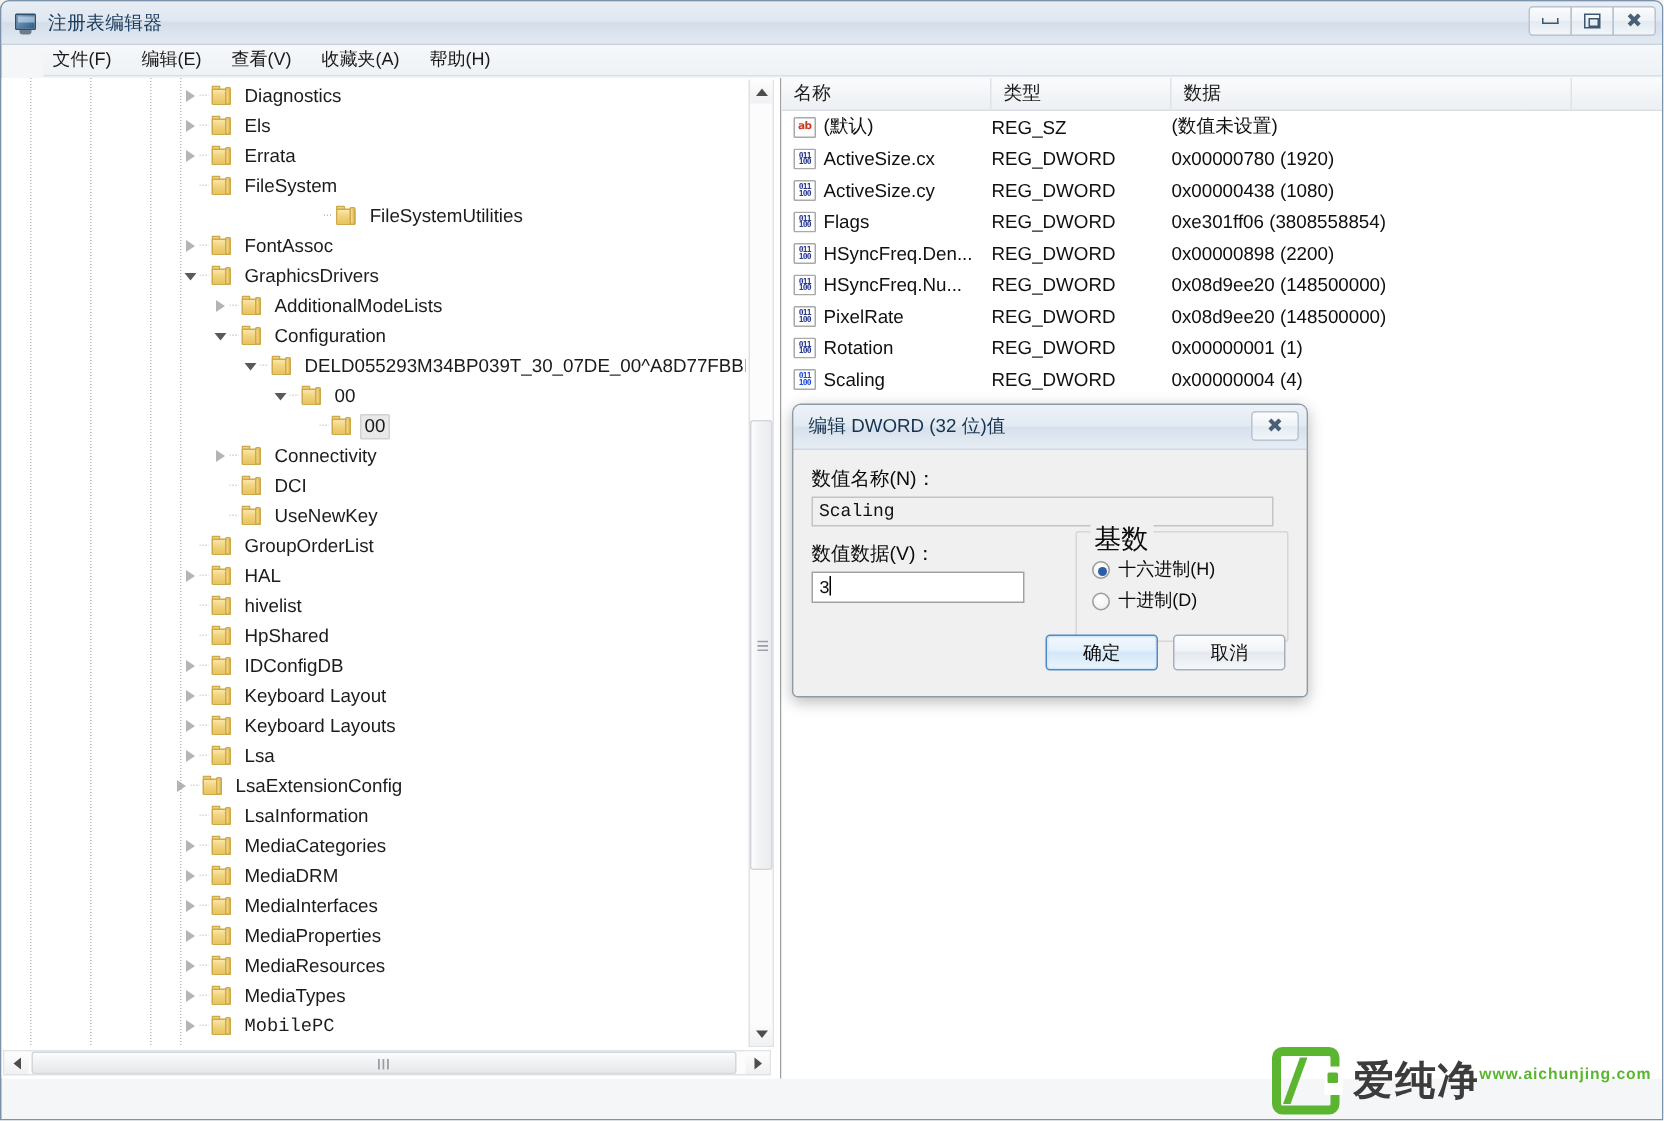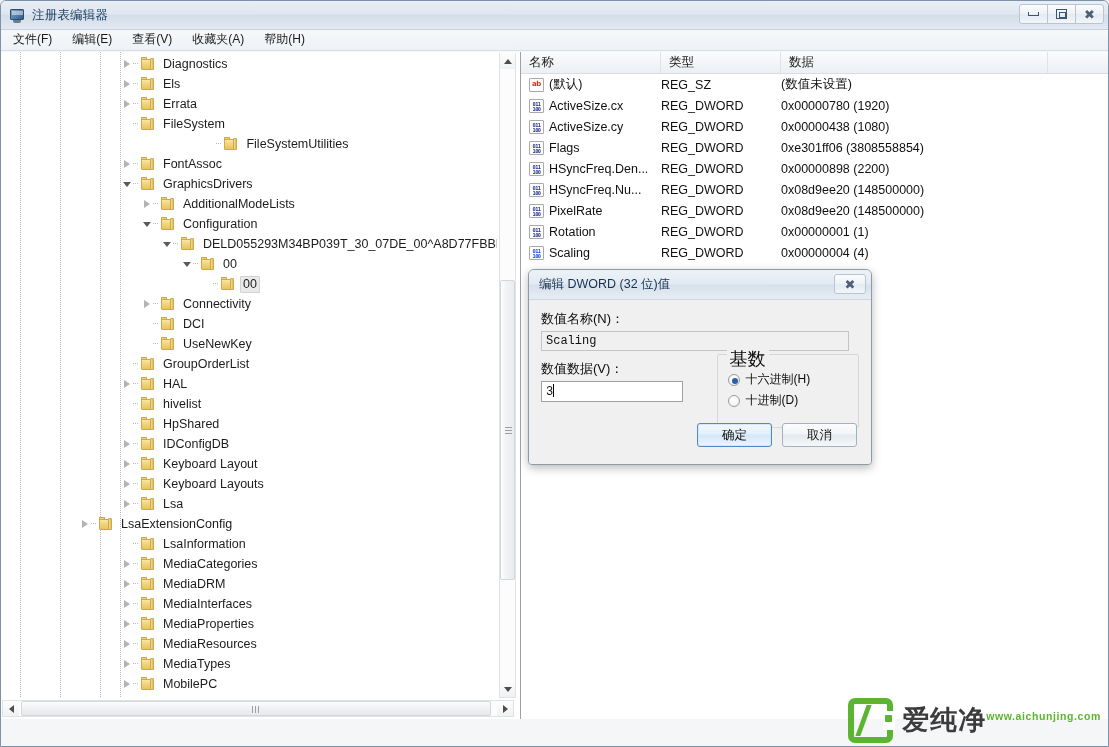--- a/index.html
+++ b/index.html
@@ -91,21 +91,22 @@
   .glyph-max::after { content:""; position:absolute; left:2px; top:2px; width:5px; height:4px; border:1px solid #3d5670; }
   .glyph-close { font-size: 13px; line-height: 1; color: #4a6076; font-family: "DejaVu Sans", sans-serif; }
 
   
   .menubar {
     height: 21px;
     background: linear-gradient(to bottom, #f6f8fa 0%, #eef2f6 100%);
     border-bottom: 1px solid #d8dfe7;
     display: flex;
     align-items: flex-end;
-    padding-left: 10px;
+    padding-left: 4px;
+    margin-left: 28px;
   }
   .menu-item {
     font-size: 12px;
     color: #1a1a1a;
     padding: 1px 9px 2px 2px;
     margin-right: 9px;
     white-space: nowrap;
     cursor: default;
   }
 
@@ -864,21 +865,21 @@
                   <div class="tri-hollow"></div>
                 </div>
                 <div class="tw-dash"></div>
                 <div class="folder">
                   <div class="ft"></div>
                   <div class="fb"></div>
                   <div class="fs"></div>
                 </div>
                 <span class="tree-label">Lsa</span>
               </div>
-              <div class="tree-row" style="padding-left: 77px;">
+              <div class="tree-row" style="padding-left: 113px;">
                 <div class="tw-expander">
                   <div class="tri-hollow"></div>
                 </div>
                 <div class="tw-dash"></div>
                 <div class="folder">
                   <div class="ft"></div>
                   <div class="fb"></div>
                   <div class="fs"></div>
                 </div>
                 <span class="tree-label">LsaExtensionConfig</span>
@@ -958,21 +959,21 @@
                   <div class="tri-hollow"></div>
                 </div>
                 <div class="tw-dash"></div>
                 <div class="folder">
                   <div class="ft"></div>
                   <div class="fb"></div>
                   <div class="fs"></div>
                 </div>
                 <span class="tree-label">MediaTypes</span>
               </div>
-              <div class="tree-row" style="padding-left: 119px;">
+              <div class="tree-row" style="padding-left: 119px; font-family: Liberation Mono, monospace;">
                 <div class="tw-expander">
                   <div class="tri-hollow"></div>
                 </div>
                 <div class="tw-dash"></div>
                 <div class="folder">
                   <div class="ft"></div>
                   <div class="fb"></div>
                   <div class="fs"></div>
                 </div>
                 <span class="tree-label">MobilePC</span>

